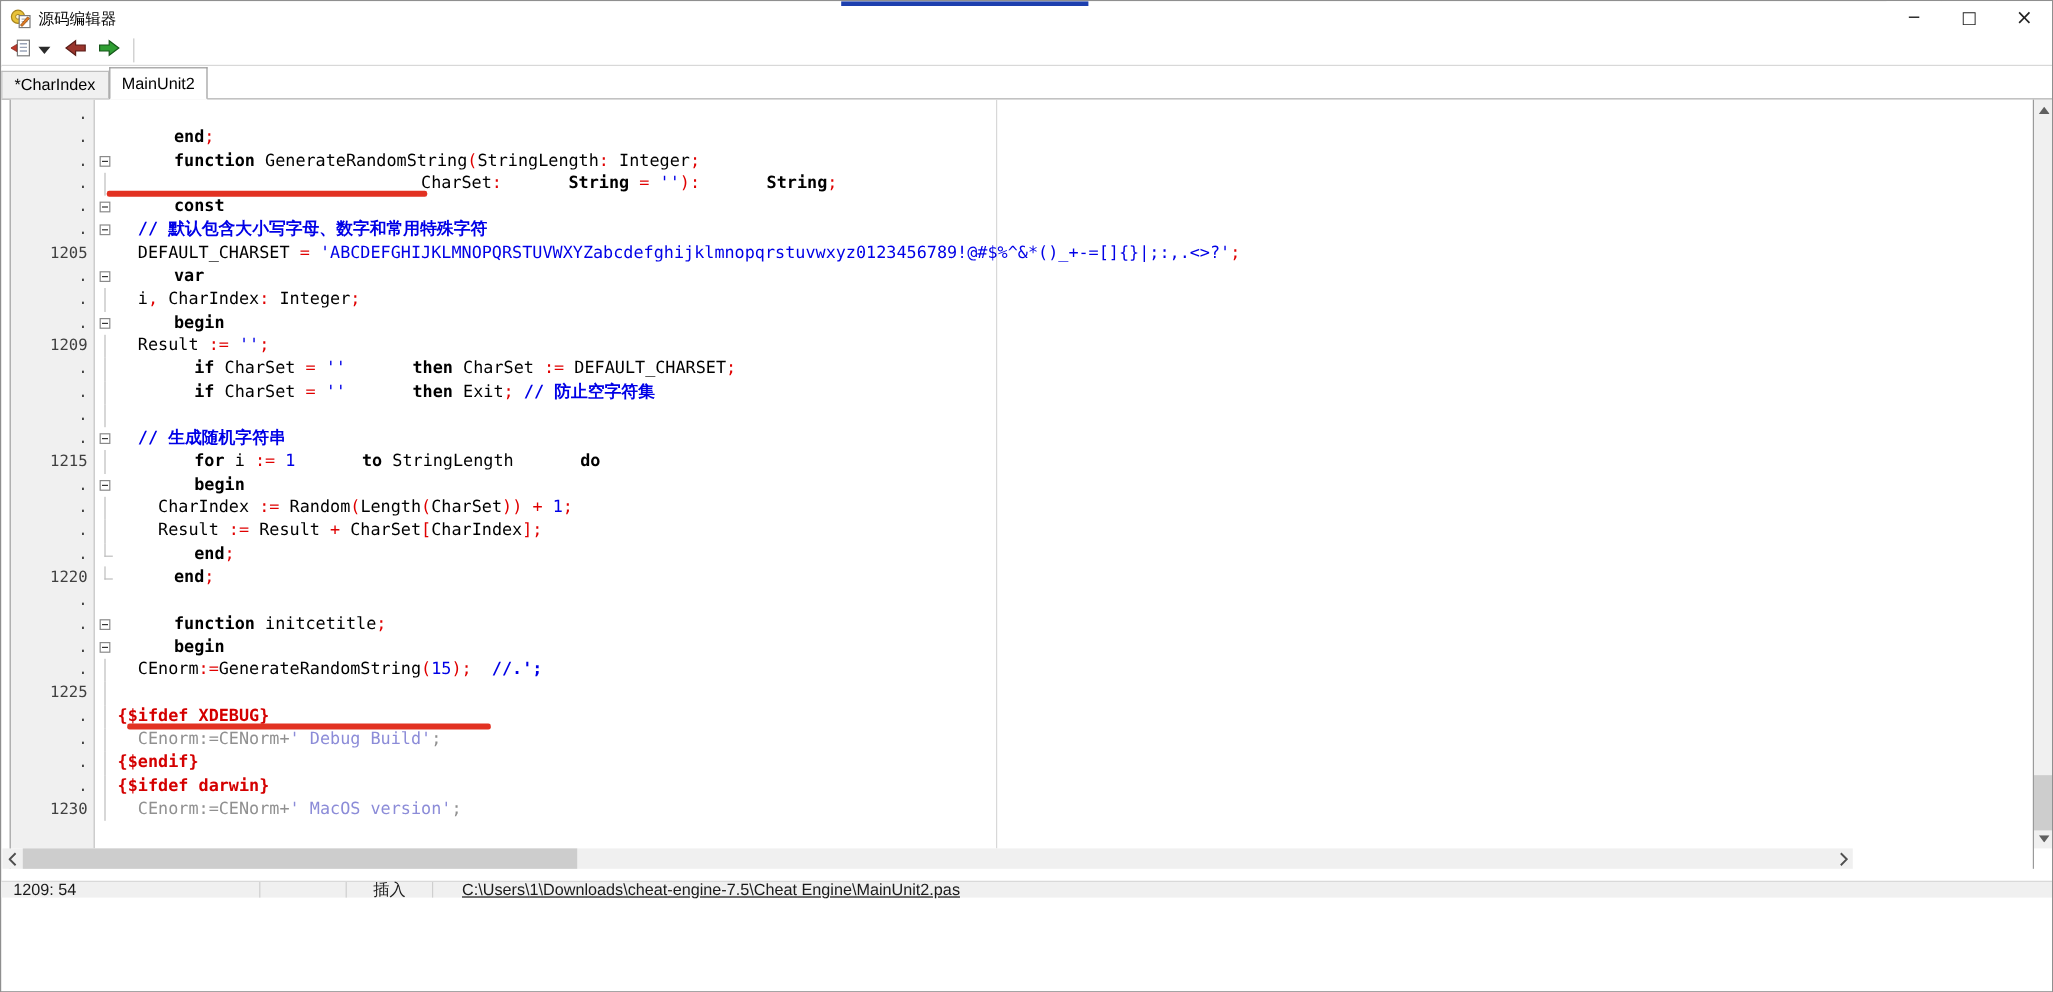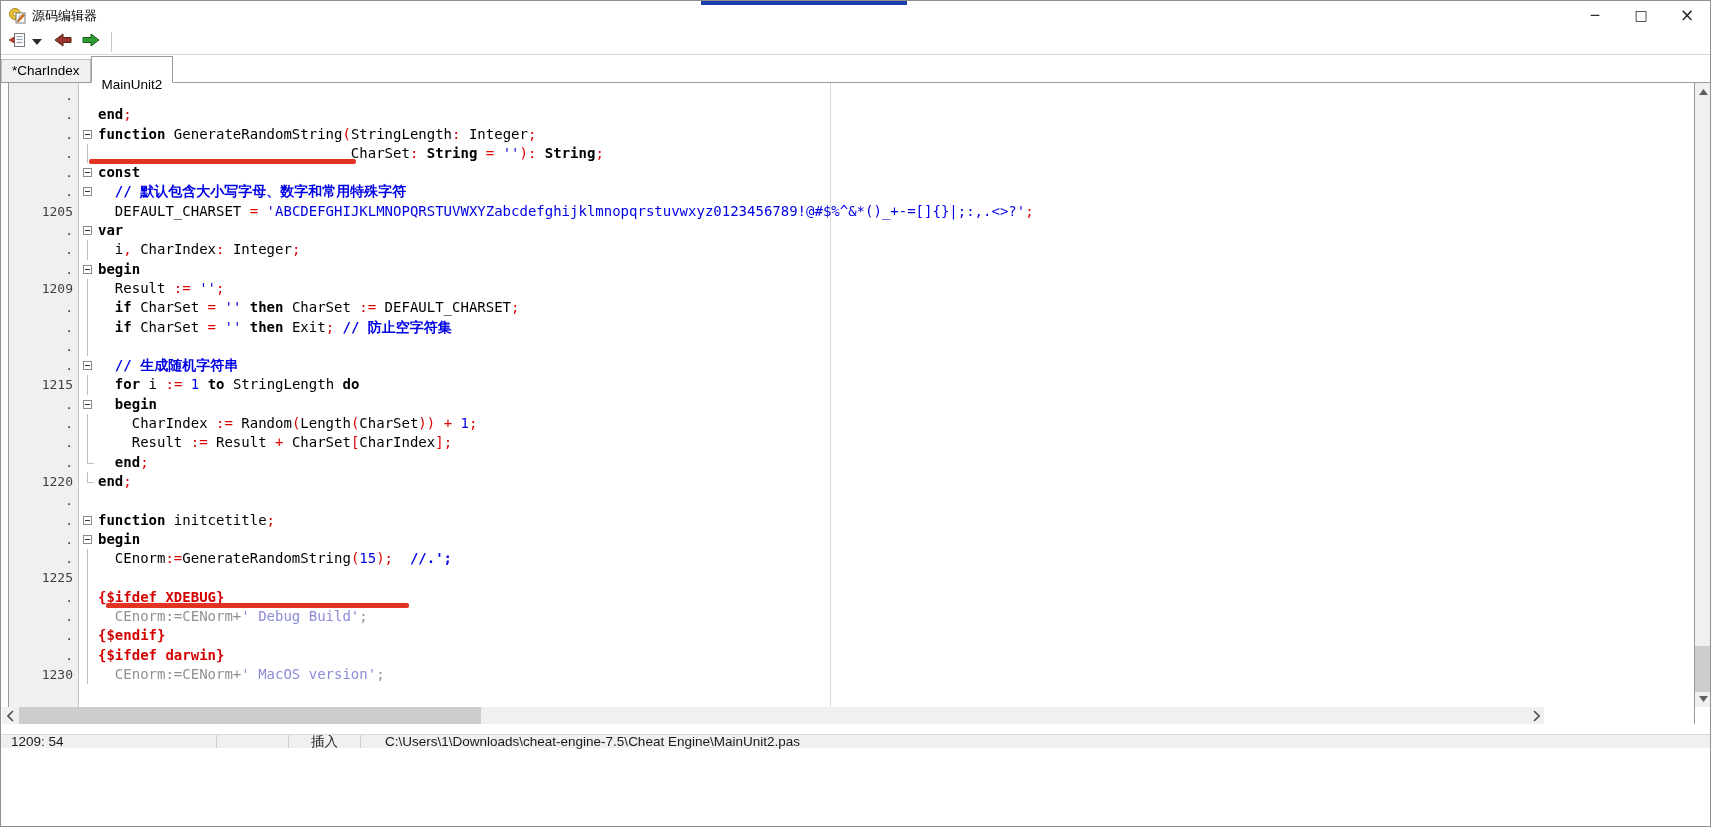--- a/index.html
+++ b/index.html
@@ -26,41 +26,41 @@
           justify-content:center; padding:0 2px; }
   .tbtn.first { margin-left:6px; }
   .tsep { width:1px; height:20px; background:#c8c8c8; margin-left:8px; }
 
   
   .tabbar { position:absolute; left:0; top:55px; width:100%; height:27px; background:#fff;
             border-bottom:1px solid #9a9a9a; display:flex; align-items:flex-end; }
   .tab { font-size:13.5px; color:#000; padding:3px 10px 4px 10px; background:#f0f0f0;
          border:1px solid #bdbdbd; border-bottom:none; height:23px; }
   .tab.active { background:#fff; border:1px solid #9a9a9a; border-bottom:1px solid #fff;
-                height:27px; margin-bottom:-1px; padding-top:20px; position:relative; z-index:3; }
+                height:27px; margin-bottom:-1px; padding-top:5px; position:relative; z-index:3; }
 
   
   .editor { position:absolute; left:7px; top:82px; width:1687px; height:641px; background:#fff;
             border-left:1px solid #9a9a9a; border-right:1px solid #9a9a9a; overflow:hidden; }
   .gutter-bg { position:absolute; left:0; top:0; width:70px; height:624px; background:var(--gutter-bg);
                border-right:1px solid #c4c4c4; }
   .margin-line { position:absolute; left:821px; top:0; width:1px; height:624px; background:#d8d8d8; }
   .rows { position:absolute; left:0; top:3px; width:100%; }
   .row { display:flex; height:19.3px; line-height:19.3px; white-space:pre; }
   .g-num { width:70px; text-align:right; padding-right:6px; color:#404040;
            font:13px "DejaVu Sans Mono", monospace; line-height:19.3px; flex:none; }
   .g-fold { width:19px; flex:none; position:relative; }
   .fbox { position:absolute; left:4px; top:5px; width:9px; height:9px; border:1px solid #8a8a8a; background:#fff; }
   .fbox::after { content:""; position:absolute; left:1px; right:1px; top:3px; border-top:1px solid #333; }
   .ftail { position:absolute; left:8px; top:0; width:1px; height:100%; background:#bdbdbd; }
   .fcorner { position:absolute; left:8px; top:0; width:7px; height:11px;
              border-left:1px solid #bdbdbd; border-bottom:1px solid #bdbdbd; }
   .g-code { flex:1; font:14px "DejaVu Sans Mono", monospace; line-height:19.3px; color:#000; white-space:pre; }
 
-  .tk { font-weight:bold; color:#000; }
+  .tk { font-weight:bold; color:#000;margin-left:47px; }
   .tp { color:#000; }
   .ty { color:var(--sym); }
   .ts { color:var(--str); }
   .tn { color:var(--num); }
   .tc { color:var(--com); font-weight:bold; }
   .td { color:var(--dir); font-weight:bold; }
   .tg { color:var(--ina); }
   .tgs { color:var(--inas); }
 
   .redline { position:absolute; height:4.5px; background:var(--uline); border-radius:2px; z-index:4; }
@@ -78,21 +78,21 @@
   .hs-left { left:0; } .hs-right { right:0; }
   .hs-thumb { position:absolute; left:17px; top:0; width:462px; height:17px; background:#cdcdcd; }
 
   
   .statusbar { position:absolute; left:0; top:733px; width:100%; height:14px; background:var(--status-bg);
                border-top:1px solid #d9d9d9; display:flex; align-items:center; font-size:13.5px; color:#1a1a1a; }
   .sb-panel { height:100%; display:flex; align-items:center; border-right:1px solid #cfcfcf; }
   .sb-pos { width:216px; padding-left:10px; }
   .sb-empty { width:72px; }
   .sb-mode { width:72px; justify-content:center; }
-  .sb-path { flex:1; border-right:none; padding-left:24px; }
+  .sb-path { flex:1; border-right:none; padding-left:24px;text-decoration:underline; }
 </style>
 </head>
 <body>
 
 <div class="window">
 
   <div class="titlebar">
     <span class="app-icon">
       <svg width="18" height="18" viewBox="0 0 18 18">
         <circle cx="7" cy="8" r="5.5" fill="#e8c23a" stroke="#a8841c" stroke-width="1"></circle>

